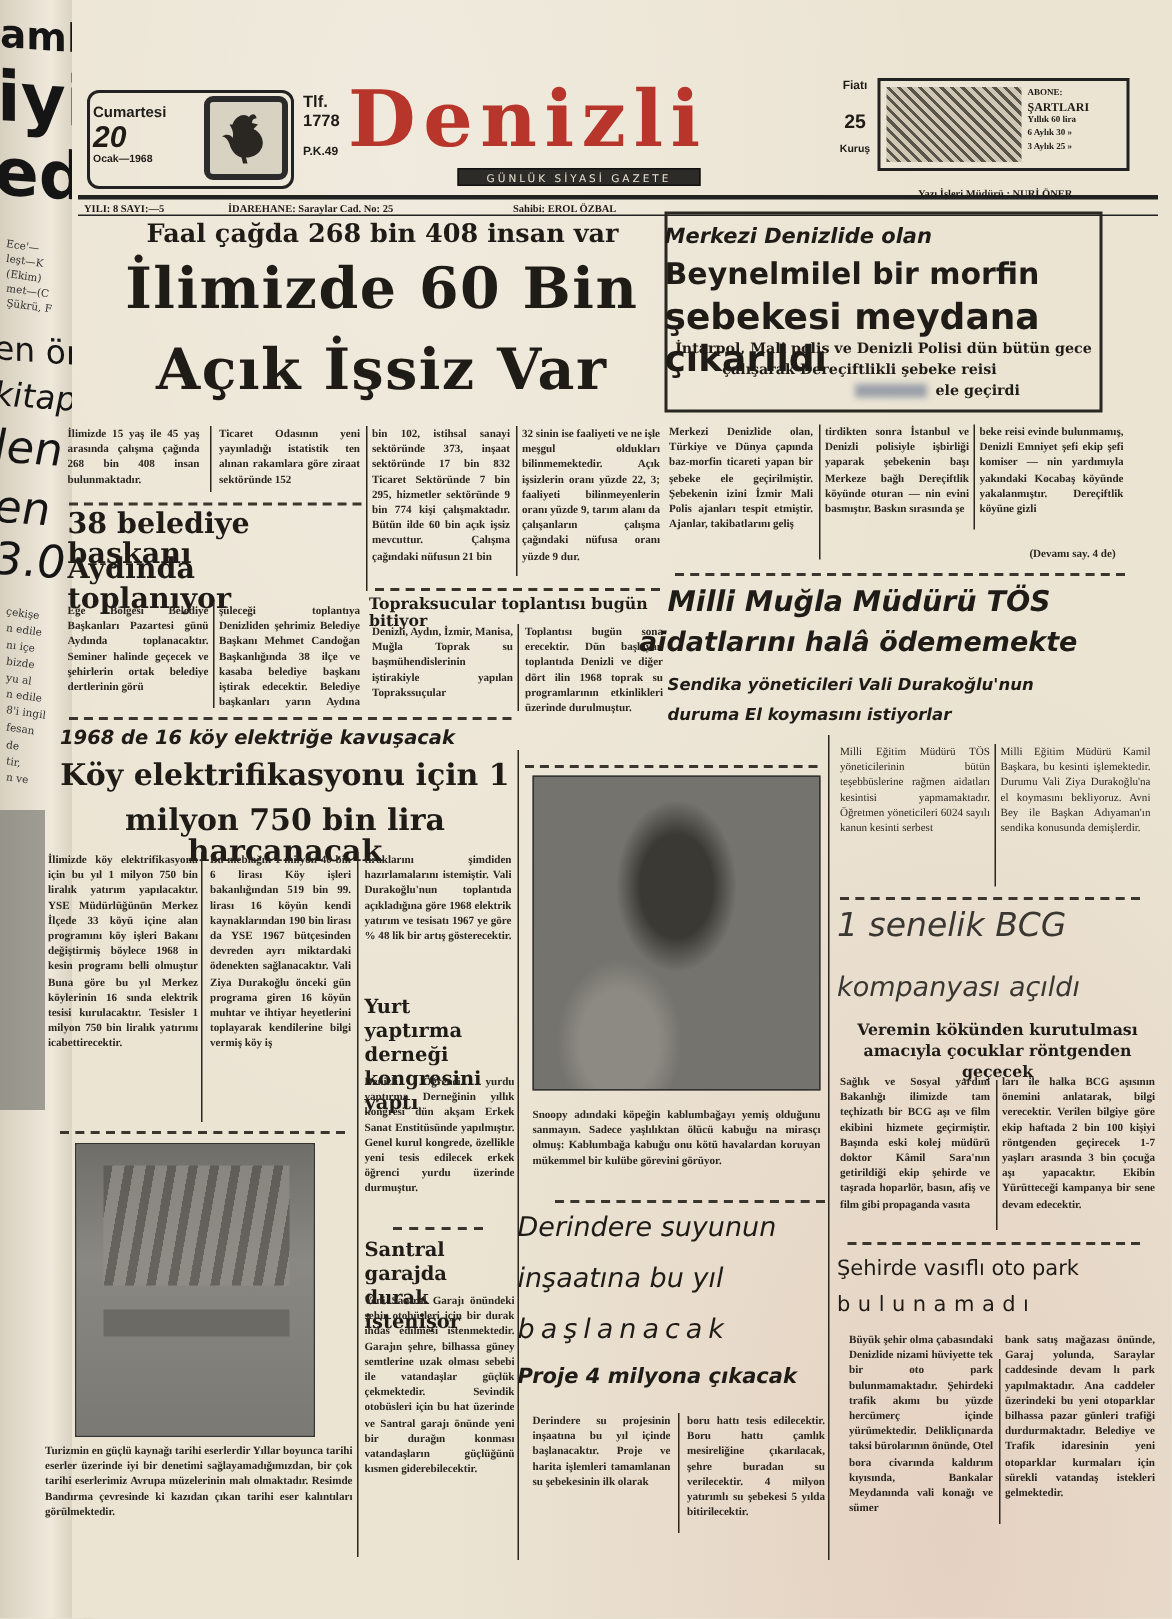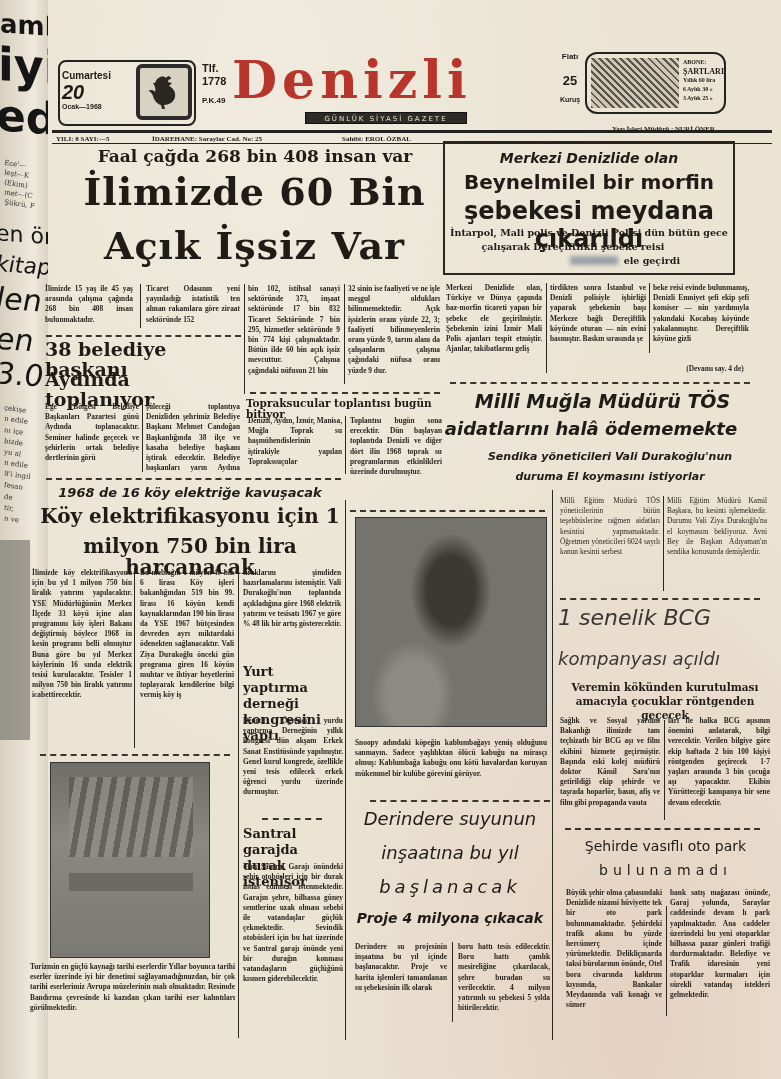--- a/index.html
+++ b/index.html
@@ -16,28 +16,28 @@
 .datebox .day{font-size:10px;font-weight:bold;margin-top:6px}
 .datebox .num{font-size:20px;font-weight:bold;font-style:italic;line-height:22px}
 .datebox .mon{font-size:7px;font-weight:bold}
 .rooster{left:136px;top:64px;width:56px;height:56px;border:4px solid #2b2b2b;border-radius:6px;background:#d8d2c2;display:flex;align-items:center;justify-content:center;font-size:30px}
 .tel{left:202px;top:62px;font-family:Liberation Sans, sans-serif;font-size:8px;font-weight:bold;line-height:13px}
 .tel .t1{font-size:11px}
 .logo{left:232px;top:50px;font-family:"DejaVu Serif",serif;font-weight:bold;font-size:52px;color:#b8352b;letter-spacing:5px;line-height:60px}
 .tagline{left:305px;top:112px;width:162px;height:12px;background:#2d2b28;color:#e8e1d0;font-family:"DejaVu Sans",sans-serif;font-size:7px;letter-spacing:2px;text-align:center;line-height:12px;border:1px solid #111}
 .price{left:555px;top:52px;width:30px;text-align:center;font-family:"Liberation Sans",sans-serif;font-weight:bold}
 .price .l{font-size:8px}.price .v{font-size:13px;margin:12px 0 8px}.price .c{font-size:7px}
-.subs{left:585px;top:52px;width:141px;height:62px;border:2px solid #222;border-radius:12px;display:flex}
+.subs{left:585px;top:52px;width:168px;height:62px;border:2px solid #222;border-radius:0;display:flex}
 .subs .img{width:90px;margin:4px;background:repeating-linear-gradient(45deg,#5a554b 0 2px,#cfc7b4 2px 5px)}
 .subs .txt{font-size:6px;font-weight:bold;line-height:9px;padding-top:4px;font-family:"Liberation Serif",serif}
 .subs .txt .h{font-size:8px}
 .strip{left:52px;top:130px;width:720px;height:14px;border-top:3px solid #222;border-bottom:1px solid #222;font-family:"Liberation Serif",serif;font-size:7px;font-weight:bold}
 .strip span{position:absolute;top:2px}
 .hd{font-family:"DejaVu Serif",serif;font-weight:bold;text-align:center;line-height:1.05}
-.hdsans{font-family:"DejaVu Sans",sans-serif;font-weight:bold;text-align:center}
+.hdsans{font-family:"DejaVu Sans",sans-serif;font-weight:bold;}
 .italic{font-style:italic}
 .col{font-family:"Liberation Serif",serif;font-size:7.4px;line-height:10.2px;font-weight:bold;color:#2a2620;text-align:justify;overflow:hidden}
 .vr{position:absolute;width:1px;background:#2a2620}
 .hr{position:absolute;height:0;border-top:2px dashed #3a352d}
 .box{border:2px solid #2a2620}
 .photo{background:#6b6a65}
 </style>
 </head>
 <body>
 

